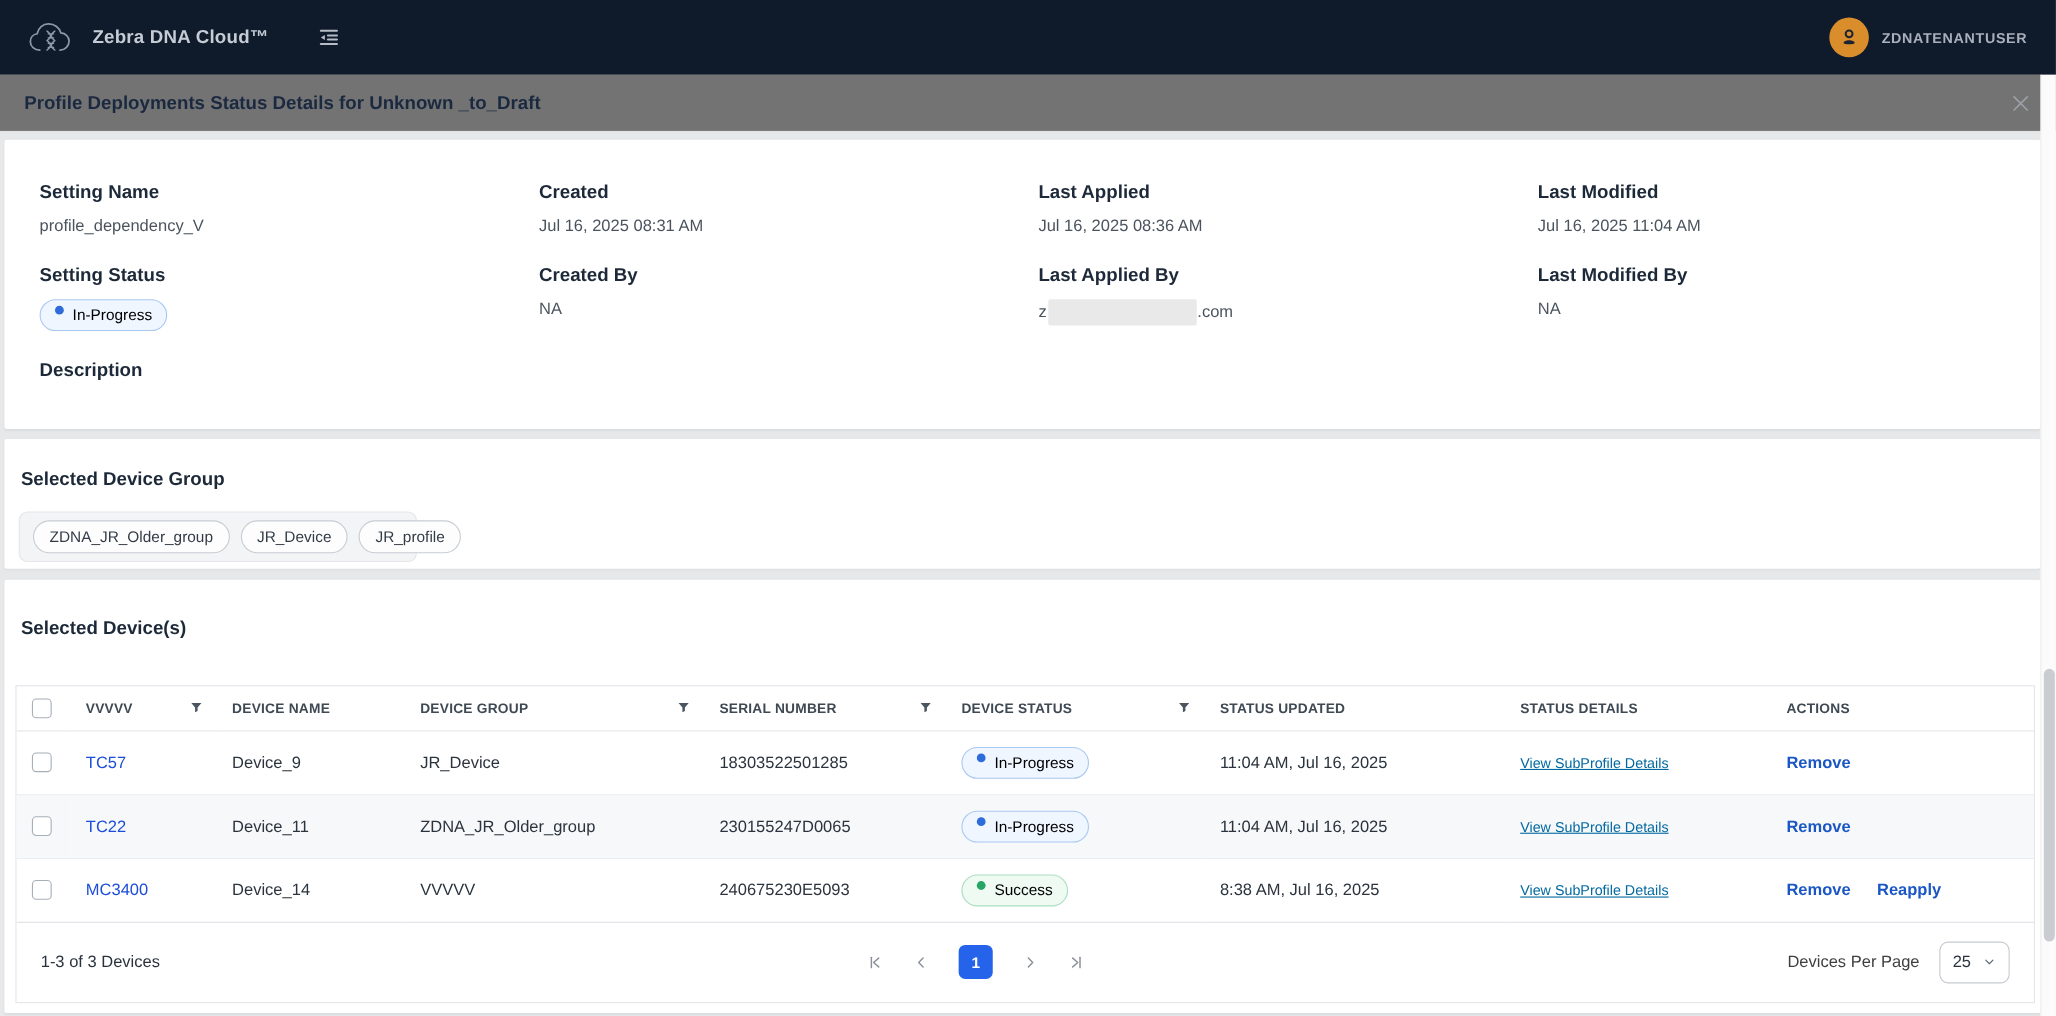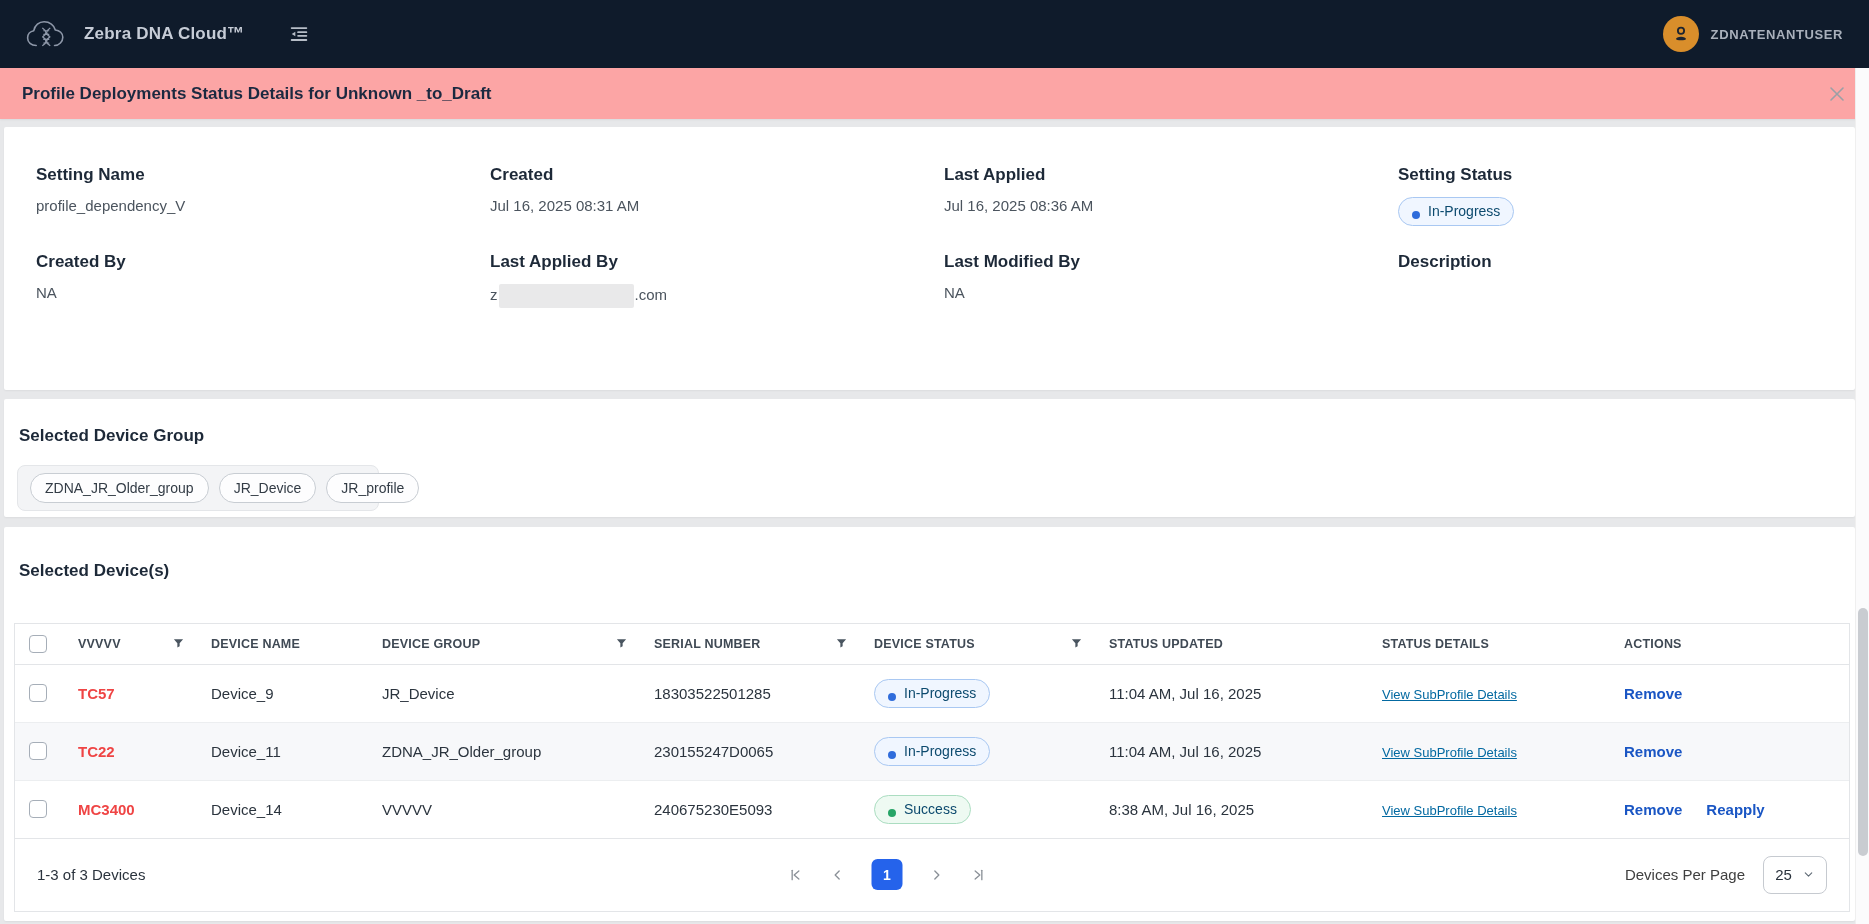--- a/index.html
+++ b/index.html
@@ -22,21 +22,21 @@
   .menu-icon { margin-left:44px; display:flex; align-items:center; cursor:pointer; }
   .header-right { margin-left:auto; margin-right:26px; display:flex; align-items:center; gap:12px; }
   .avatar {
     width:36px; height:36px; border-radius:50%; background:#d98e2b;
     display:flex; align-items:center; justify-content:center; cursor:pointer;
   }
   .user-name { font-size:13px; font-weight:700; letter-spacing:.6px; color:#a9b0bb; }
 
   
   .title-bar {
-    position:absolute; top:68px; left:0; width:1869px; height:51px; background:#fca5a5;
+    position:absolute; top:68px; left:0; width:1869px; height:51px; background:#737373;
     display:flex; align-items:center; justify-content:space-between; padding:0 18px 0 22px;
     box-shadow:0 1px 2px rgba(0,0,0,.06);
   }
   .page-title { font-size:17px; font-weight:700; color:#1b2940; }
   .close-btn { cursor:pointer; display:flex; padding:4px; }
 
   
   .card { position:absolute; left:4px; width:1851px; background:#fff; border-radius:2px; box-shadow:0 1px 2px rgba(0,0,0,.05); }
   .card-details { top:127px; height:263px; padding:38px 0 0 32px; }
   .details-grid { display:grid; grid-template-columns:repeat(4,454px); }
@@ -67,29 +67,29 @@
     letter-spacing:.2px; border-bottom:1px solid #e3e5e8; padding-left:14px; white-space:nowrap;
   }
   th.filterable { padding-right:12px; }
   .th-inner { display:flex; align-items:center; justify-content:space-between; }
   td { height:58px; font-size:15px; color:#2b343e; padding-left:14px; border-bottom:1px solid #eceef0; white-space:nowrap; }
   tr.striped td { background:#f7f8fa; }
   .cbx {
     appearance:none; -webkit-appearance:none; width:18px; height:18px;
     border:1.5px solid #a6aeb8; border-radius:4px; background:#fff; cursor:pointer; display:block;
   }
-  .model-link { color:#ef4444; font-weight:700; text-decoration:none; cursor:pointer; }
+  .model-link { color:#1d4ed8; font-weight:400; text-decoration:none; cursor:pointer; }
   .details-link { color:#0369a1; font-size:13px; text-decoration:underline; cursor:pointer; }
   .action-links { display:flex; gap:24px; }
   .action-link { color:#1a56c4; font-weight:700; text-decoration:none; cursor:pointer; }
   .action-link:empty { display:none; }
 
   .badge {
-    display:inline-flex; align-items:flex-end; gap:8px; border-radius:15px;
-    padding:5px 13px 6px; font-size:14px; color:#0c4a6e; white-space:nowrap;
+    display:inline-flex; align-items:flex-start; gap:8px; border-radius:15px;
+    padding:5px 13px 6px; font-size:14px; color:#000000; white-space:nowrap;
   }
   .badge .dot { width:8px; height:8px; border-radius:50%; }
   .badge.blue { background:#f0f6ff; border:1px solid #a9c8f2; }
   .badge.blue .dot { background:#2f6cdb; }
   .badge.green { background:#eefaf2; border:1px solid #abddc1; }
   .badge.green .dot { background:#27a567; }
 
   
   .table-footer { height:73px; display:flex; align-items:center; position:relative; border-top:1px solid #e3e5e8; margin-top:-1px; }
   .range-text { margin-left:22px; font-size:15px; color:#2a333d; }
@@ -158,20 +158,24 @@
       <div class="field-value">profile_dependency_V</div>
     </div>
     <div class="field">
       <div class="field-label">Created</div>
       <div class="field-value">Jul 16, 2025 08:31 AM</div>
     </div>
     <div class="field">
       <div class="field-label">Last Applied</div>
       <div class="field-value">Jul 16, 2025 08:36 AM</div>
     </div>
+    <div class="field">
+      <div class="field-label">Last Modified</div>
+      <div class="field-value">Jul 16, 2025 11:04 AM</div>
+    </div>
 
     <div class="field">
       <div class="field-label">Setting Status</div>
       <span class="badge blue">
         <span class="dot"></span>
         <span>In-Progress</span>
       </span>
     </div>
     <div class="field">
       <div class="field-label">Created By</div>

